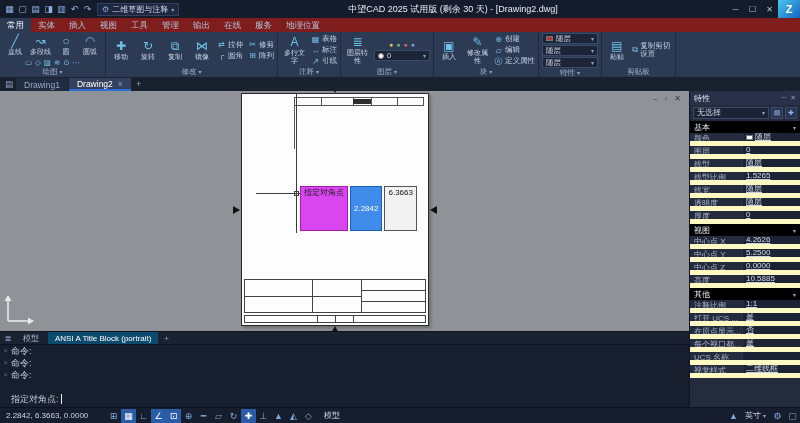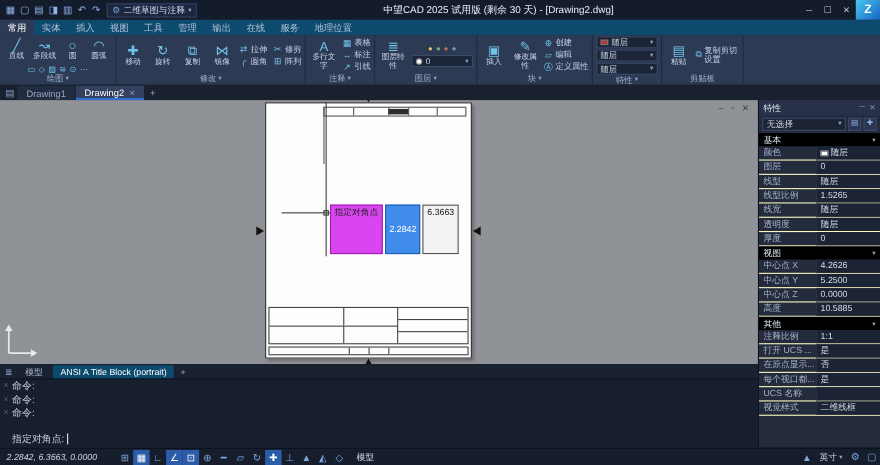--- a/index.html
+++ b/index.html
@@ -15,21 +15,21 @@
            height: 13px; padding: 0 4px; font-size: 8px; color: #cfd8ea; margin-left: 3px; }
   .ws-dd .gear { color: #7fa9dd; }
   .caret { color: #8fa3c4; font-size: 6px; }
   .tb-title { flex: 1; text-align: center; font-size: 9px; color: #e8edf5; white-space: nowrap; overflow: hidden; }
   .winbtns { display: flex; }
   .winbtns span { width: 17px; text-align: center; color: #b9c3d6; font-size: 8px; }
   .logo { width: 22px; height: 18px; background: linear-gradient(135deg, #49c8f2, #1565c0);
           color: #fff; font-weight: bold; text-align: center; line-height: 18px; font-size: 11px; }
 
   
-  .ribtabs { height: 14px; background: #0c4a6e; display: flex; font-size: 8.5px; flex: none; text-align: center; }
+  .ribtabs { height: 14px; background: #7f1d1d; display: flex; font-size: 8.5px; flex: none; text-align: center; }
   .rtab { padding: 0 7px; line-height: 14px; color: #b6c2d8; white-space: nowrap; }
   .rtab.active { background: #2d3a54; color: #fff; }
 
   
   .ribbon { height: 45px; background: #2d3a54; display: flex; font-size: 7.5px; flex: none; }
   .rgroup { display: flex; flex-direction: column; border-right: 1px solid #1f2a3f; padding: 1px 3px 0; }
   .rg-main { flex: 1; display: flex; gap: 3px; align-items: stretch; }
   .rg-stack { flex: 1; display: flex; flex-direction: column; }
   .rg-bigs { display: flex; flex: 1; }
   .rg-label { height: 10px; line-height: 10px; text-align: center; color: #9fb0cc; display: flex;
@@ -122,29 +122,29 @@
   .p-header { height: 14px; display: flex; align-items: center; padding: 0 4px; color: #dfe6f2; background: #283147; flex: none; }
   .p-hbtns { margin-left: auto; display: flex; gap: 4px; color: #8a96ad; font-size: 7px; }
   .p-selector { height: 16px; display: flex; align-items: center; gap: 2px; padding: 1px 3px; flex: none; }
   .p-sel-dd { flex: 1; height: 12px; background: #1b2334; border: 1px solid #3a4a6a; line-height: 10px;
               padding: 0 3px; display: flex; align-items: center; color: #d2dbeb; }
   .p-sel-dd .fill { flex: 1; }
   .p-btn { width: 12px; height: 12px; background: #2b3550; border: 1px solid #3a4a6a; color: #8fb3e8;
            text-align: center; line-height: 10px; font-size: 7px; }
   .p-sec { height: 12px; background: #000000; display: flex; align-items: center; padding: 0 4px; color: #e2e9f5; gap: 1px; flex: none; }
   .p-sec .caret { margin-left: auto; }
-  .p-row { height: 13px; display: flex; border-bottom: 1px solid #fef9c3; flex: none; }
+  .p-row { height: 13px; display: flex; border-bottom: 5px solid #fef9c3; flex: none; text-decoration: underline; }
   .p-lab { width: 52px; padding-left: 4px; color: #a8b3c9; line-height: 12px; overflow: hidden; white-space: nowrap; }
   .p-val { flex: 1; background: #1b2334; color: #d6dde9; line-height: 12px; padding: 0 2px 0 3px;
            border-left: 1px solid #2a3348; overflow: hidden; white-space: nowrap; display: flex; align-items: center; gap: 2px; }
 
   
   .statusbar { height: 16px; background: #161d2c; border-top: 1px solid #0c1120; display: flex; align-items: center;
                font-size: 8px; flex: none; }
-  .coords { width: 106px; padding-left: 6px; color: #cdd5e4; white-space: nowrap; font-style: italic; }
+  .coords { width: 106px; padding-left: 6px; color: #cdd5e4; white-space: nowrap; }
   .stog { width: 15px; height: 14px; line-height: 14px; text-align: center; color: #7fa9dd; font-size: 9px; }
   .stog.active { background: #2a5ca8; color: #fff; }
   .smodel { padding: 0 8px; color: #d0d8e6; }
   .sb-fill { flex: 1; }
   .sunits { display: flex; align-items: center; gap: 2px; color: #cdd5e4; padding: 0 4px; }
   .sico { width: 15px; text-align: center; color: #7fa9dd; font-size: 9px; }
 </style>
 </head>
 <body>
 

